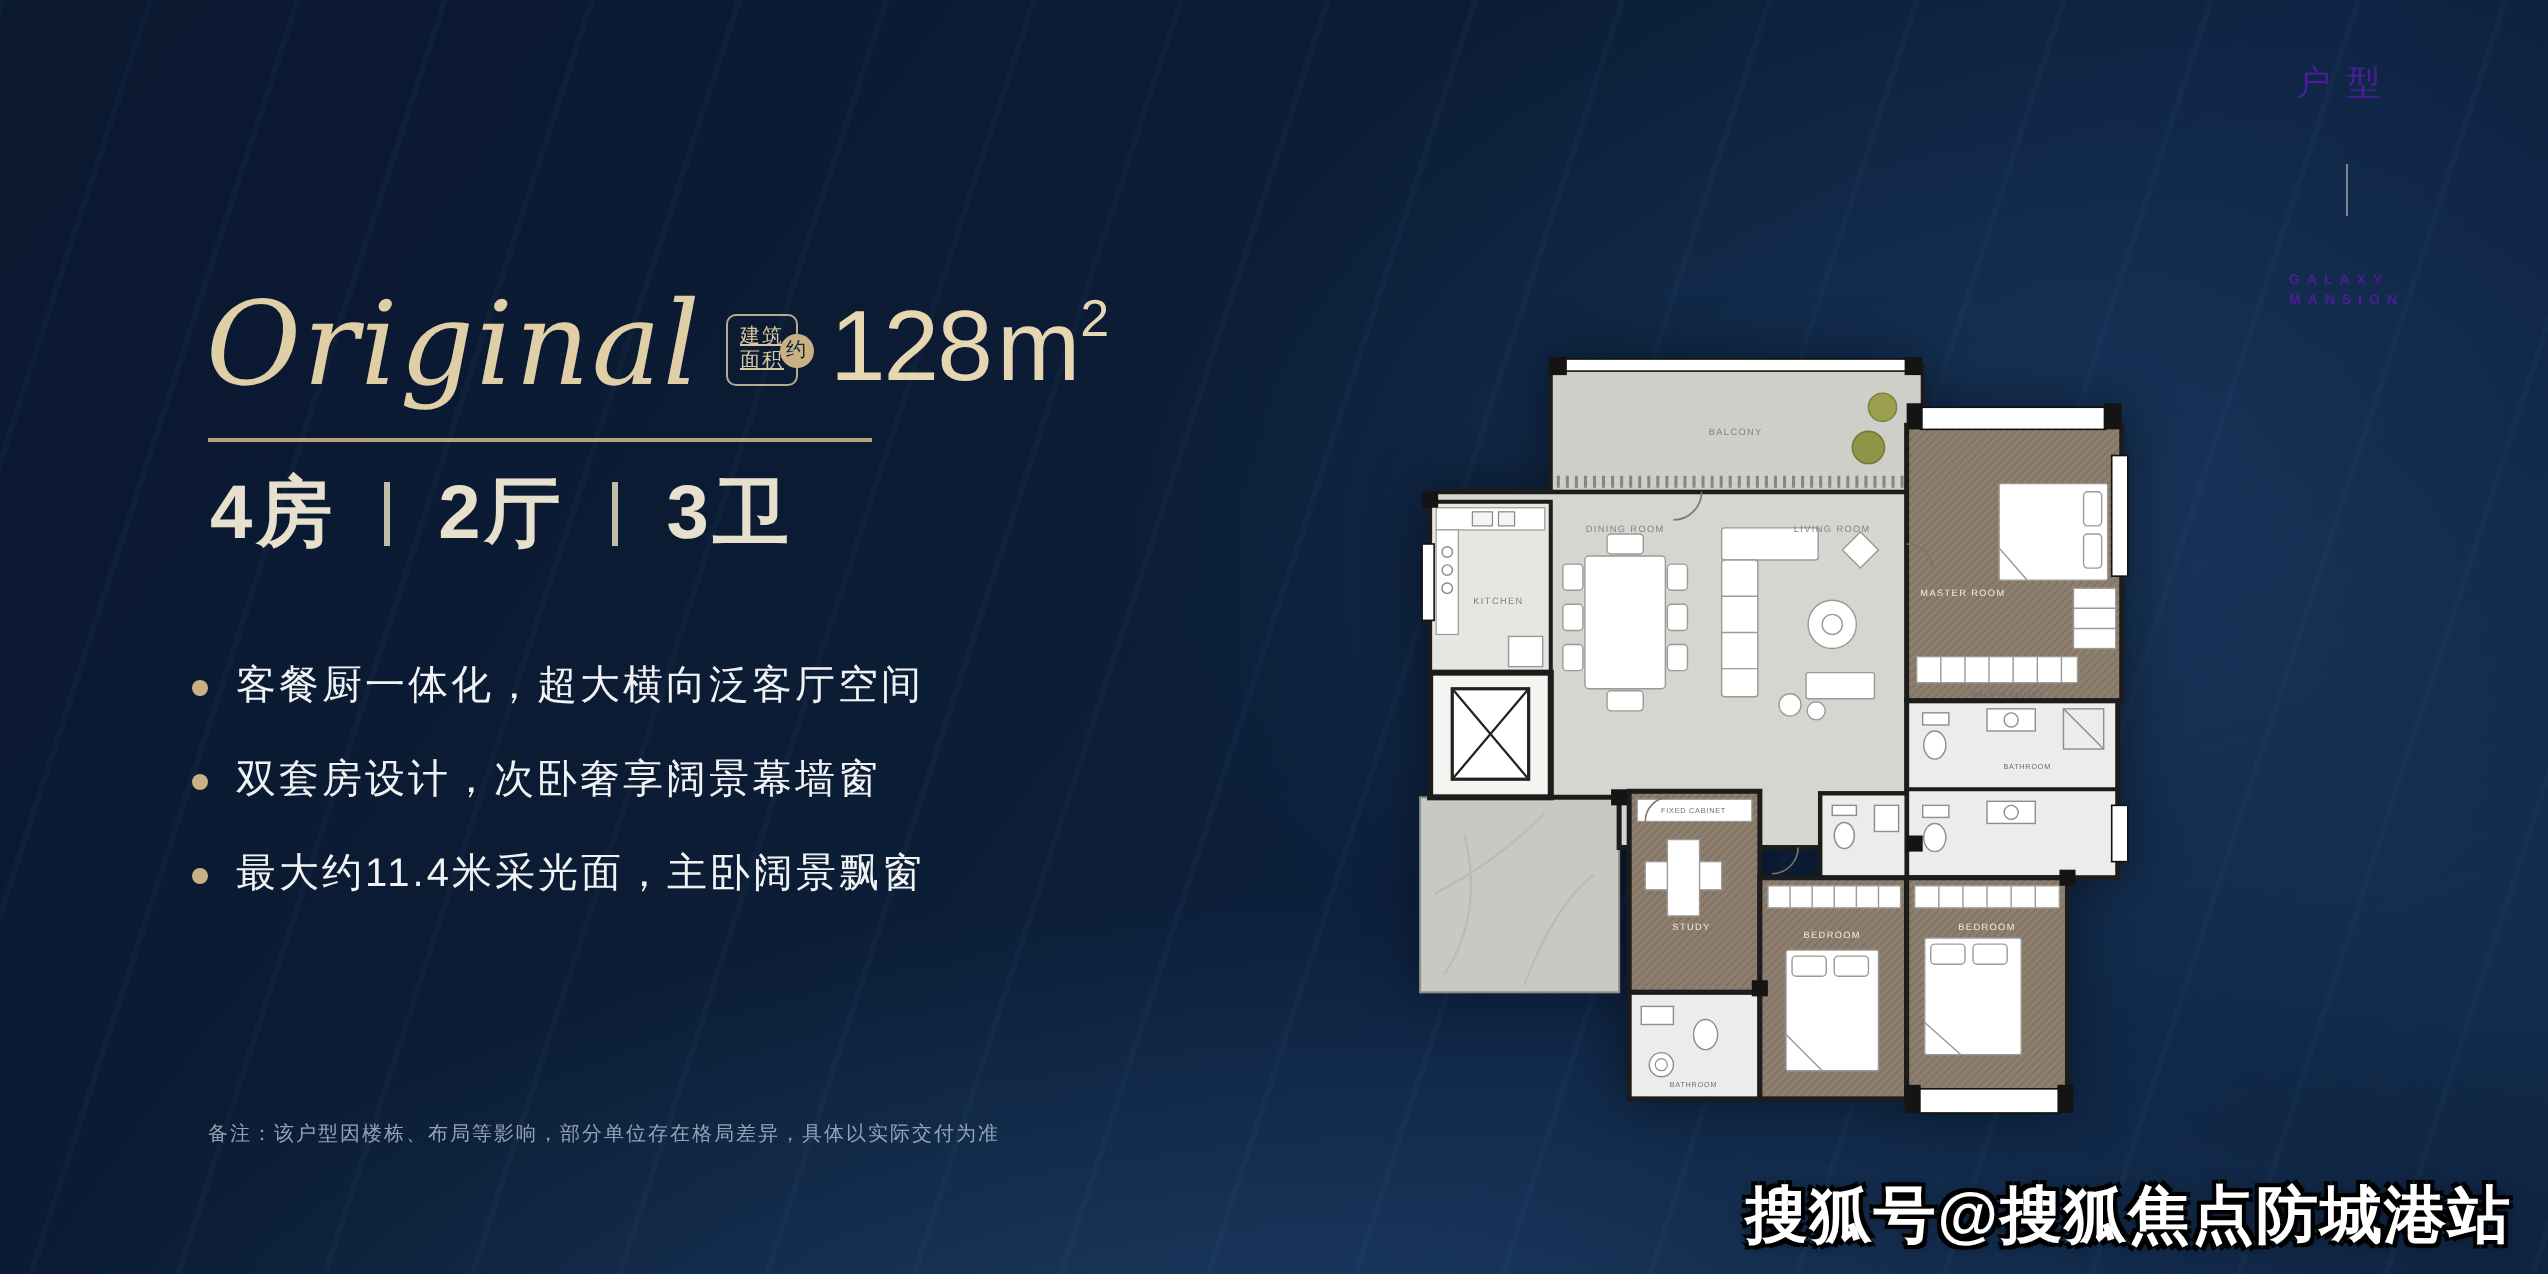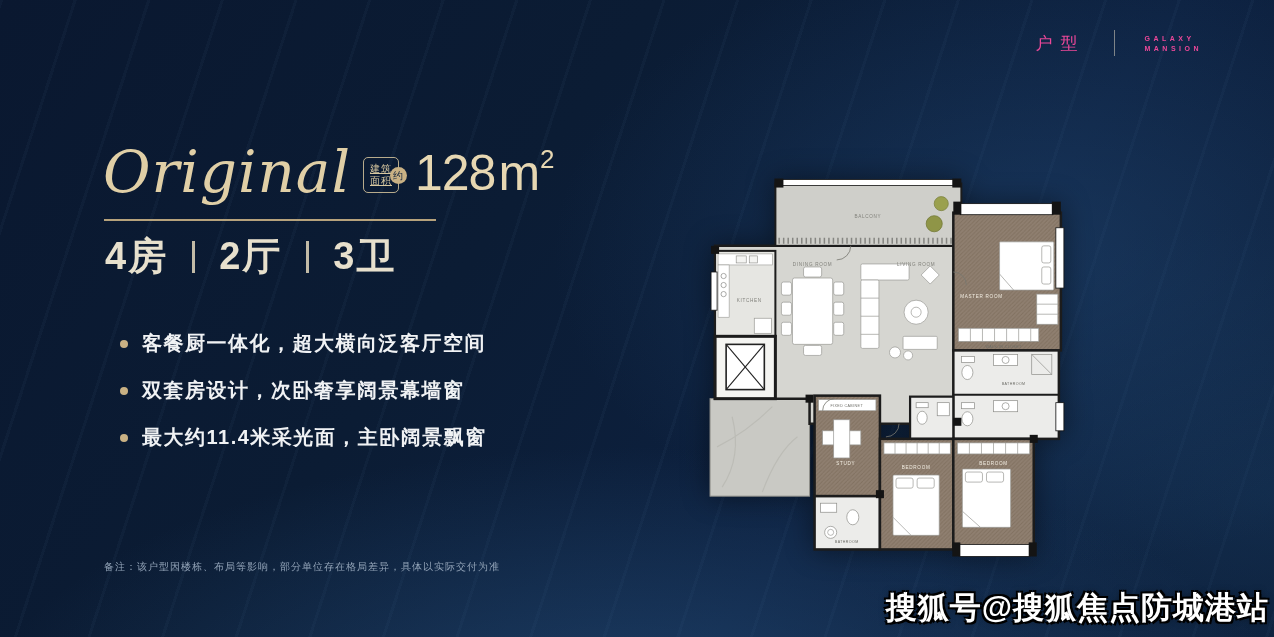--- a/index.html
+++ b/index.html
@@ -7,47 +7,47 @@
     width:1274px;height:637px;position:relative;overflow:hidden;
     font-family:"Liberation Sans","DejaVu Sans",sans-serif;
     background:
       radial-gradient(1050px 430px at 50% 112%, rgba(44,90,138,.50), rgba(44,90,138,0) 62%),
       radial-gradient(820px 520px at 82% 40%, rgba(38,80,126,.42), rgba(38,80,126,0) 60%),
       radial-gradient(700px 420px at 100% 78%, rgba(30,70,110,.35), rgba(30,70,110,0) 65%),
       repeating-linear-gradient(108deg, rgba(140,190,235,.035) 0 3px, rgba(0,0,0,0) 3px 70px),
       linear-gradient(126deg,#0a1830 0%,#0b1c34 38%,#0d2140 68%,#0b1c36 100%);
   }
   
-  .brandmark{position:absolute;top:30px;right:72px;display:flex;align-items:center;gap:29px;color:#ec4899;}
+  .brandmark{position:absolute;top:30px;right:72px;display:flex;align-items:center;gap:29px;color:#4c1d95;flex-direction:column;}
   .brandmark .cat{font-size:17px;letter-spacing:8px;font-weight:500;}
   .brandmark .vdiv{width:1px;height:26px;background:rgba(217,210,189,.55);}
   .brandmark .stack{display:flex;flex-direction:column;gap:3px;font-size:7px;letter-spacing:3.5px;font-weight:600;}
   
   .title-row{position:absolute;left:103px;top:142px;display:flex;align-items:center;}
   .title-script{font-family:"DejaVu Serif","Liberation Serif",serif;font-style:italic;font-weight:400;
     font-size:58px;line-height:1;color:#e0cfa6;letter-spacing:1px;}
   .area-badge{position:relative;width:34px;height:34px;margin:6px 16px 0 12px;border:1.2px solid rgba(214,196,156,.85);
     border-radius:5px;display:flex;flex-direction:column;align-items:center;justify-content:center;
     font-size:10px;line-height:1.2;color:#d8c8a0;letter-spacing:1px;text-decoration:underline;}
   .area-badge .approx{position:absolute;right:-9px;top:9px;width:17px;height:17px;border-radius:50%;
     background:#c9b184;color:#11233d;font-size:10px;display:flex;align-items:center;justify-content:center;}
   .area-num{font-size:50px;color:#e6d7b2;letter-spacing:-1px;margin-top:2px;font-weight:400;}
   .area-num .unit{margin-left:3px;}
   .area-num sup{font-size:26px;position:relative;top:-4px;left:1px;}
   .gold-rule{position:absolute;left:104px;top:219px;width:332px;height:2px;background:#c9b184;opacity:.9;}
   .spec-row{position:absolute;left:105px;top:231px;display:flex;align-items:center;
     font-size:38px;color:#e7e0cd;letter-spacing:2px;font-weight:bold;}
   .spec-row .bar{width:3px;height:32px;background:#d6cdb4;margin:0 24px;opacity:.9;}
-  .features{position:absolute;left:120px;top:330px;list-style:none;margin:0;padding:0;font-weight:bold;}
+  .features{position:absolute;left:96px;top:330px;list-style:none;margin:0;padding:0;}
   .features li{display:flex;align-items:center;margin-bottom:20px;line-height:27px;}
   .features .dot{width:8px;height:8px;border-radius:50%;background:#c9b184;margin-right:14px;flex:0 0 auto;}
   .features .ftext{font-size:20px;color:#f0f2f4;letter-spacing:1.5px;}
   .note{position:absolute;left:104px;top:560px;font-size:10px;color:#93a4b8;letter-spacing:1px;}
   
-  .watermark{position:absolute;right:5px;bottom:8px;font-size:31px;font-weight:700;color:#ffffff;letter-spacing:1px;
+  .watermark{position:absolute;right:18px;bottom:8px;font-size:31px;font-weight:700;color:#ffffff;letter-spacing:1px;
     text-shadow:-2px -2px 0 #000,2px -2px 0 #000,-2px 2px 0 #000,2px 2px 0 #000,0 0 7px rgba(0,0,0,.65);}
   
   .plan{position:absolute;left:702px;top:175px;width:382px;height:388px;filter:drop-shadow(0 0 14px rgba(0,0,0,.45));}
   .plan svg{width:100%;height:100%;}
   .lbl{font-family:"Liberation Sans",sans-serif;font-size:4.6px;letter-spacing:.7px;fill:#82827c;text-anchor:middle;}
   .lblw{font-family:"Liberation Sans",sans-serif;font-size:4.6px;letter-spacing:.7px;fill:#f2ede2;text-anchor:middle;}
   .lbls{font-family:"Liberation Sans",sans-serif;font-size:3.6px;letter-spacing:.4px;fill:#6c6c66;text-anchor:middle;}
 </style>
 </head>
 <body>

